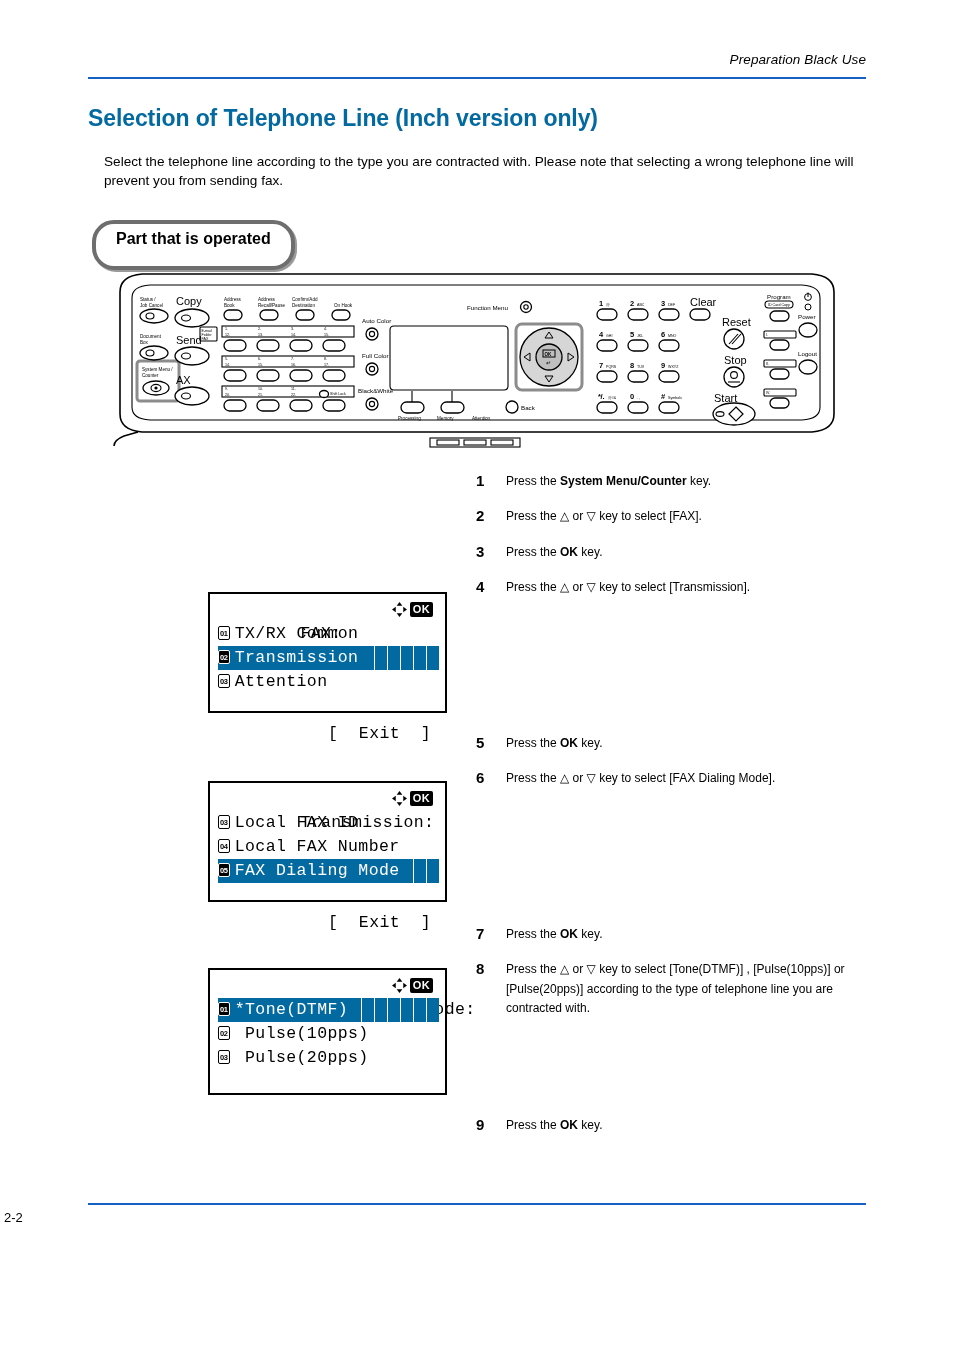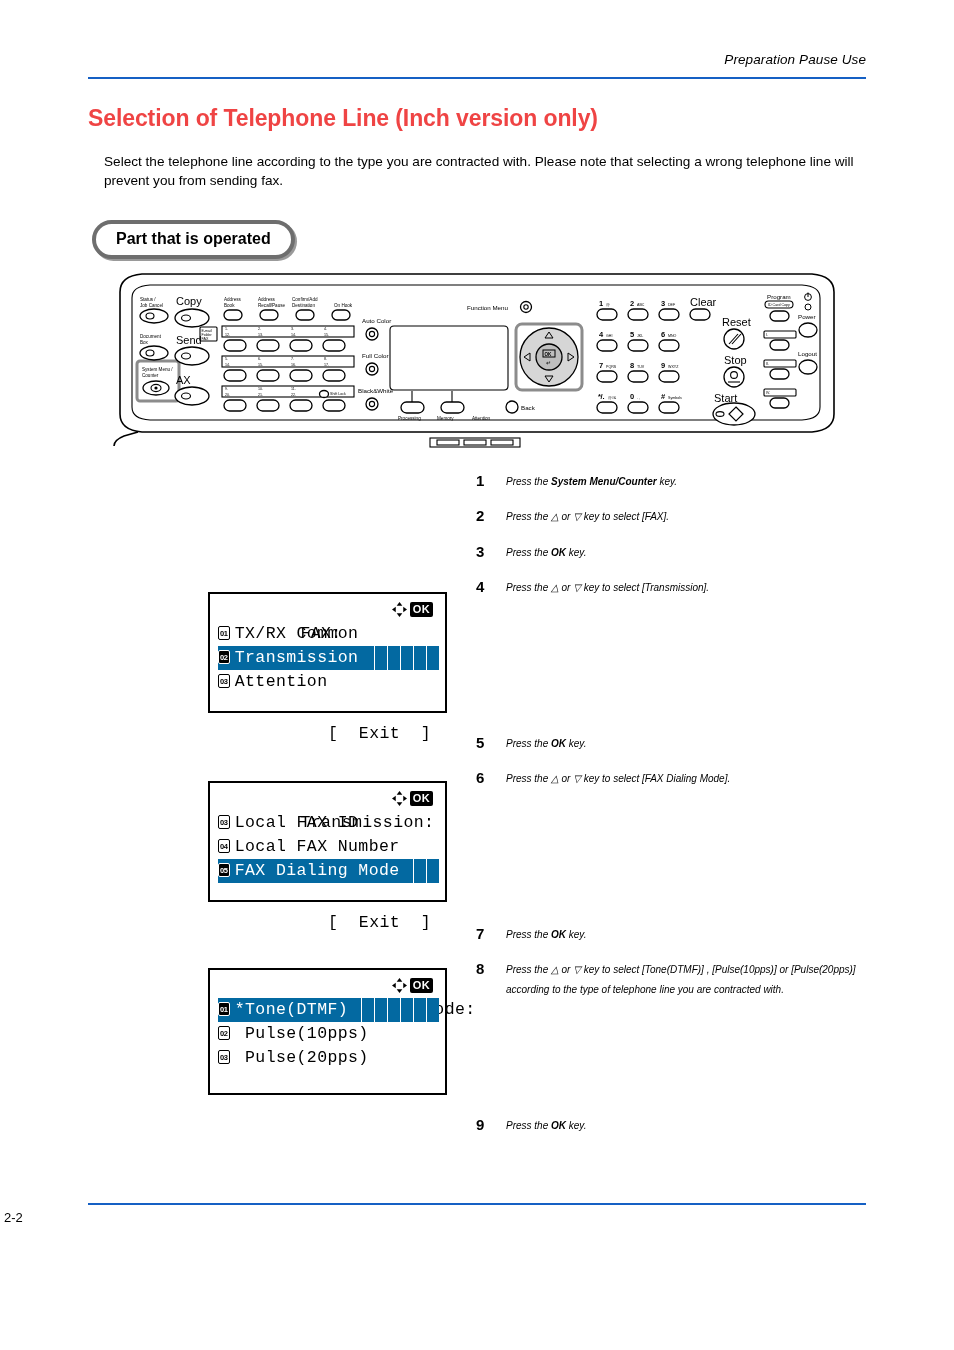--- a/index.html
+++ b/index.html
@@ -14,33 +14,33 @@
     position:absolute;right:88px;top:52px;
     font-size:13.5px;font-style:italic;font-weight:400;letter-spacing:.1px;
   }
   .hdr-rule{
     position:absolute;left:88px;top:77px;width:778px;height:2px;background:#1560c4;
   }
 
   
   .title{
     position:absolute;left:88px;top:105px;width:800px;
-    font-size:23px;font-weight:bold;color:#ef4444;letter-spacing:-.1px;
+    font-size:23px;font-weight:bold;color:#0369a1;letter-spacing:-.1px;
   }
 
   
   .intro{
     position:absolute;left:104px;top:152px;width:760px;
     font-size:13.6px;line-height:19px;
   }
 
   
   .callout{
     position:absolute;left:92px;top:220px;
-    padding:6px 20px 7px 20px;
+    padding:6px 20px 18px 20px;
     border:4px solid #6e6e6e;border-radius:22px;
     background:#fff;font-size:16px;font-weight:bold;
     box-shadow:2px 2px 0 0 #9a9a9a;
   }
 
   
   .panel-wrap{position:absolute;left:112px;top:264px;width:740px;height:190px;}
   .panel-wrap svg{display:block;}
 
   
@@ -77,33 +77,33 @@
     font-family:"Liberation Sans",sans-serif;line-height:12px;
   }
   .navdiamond{width:15px;height:15px;}
   .exitrow{text-align:right;padding-right:8px;font-size:16.5px;letter-spacing:.4px;margin-top:28px;}
 
   
   .step{position:absolute;display:flex;}
   .step-num{
     width:30px;font-size:15px;font-weight:bold;flex:none;
   }
-  .step-txt{font-size:10px;line-height:19.5px;font-style:italic;}
+  .step-txt{font-size:12px;line-height:19.5px;}
   .step-txt b{font-weight:bold;}
 
   
   .ftr-rule{position:absolute;left:88px;top:1203px;width:778px;height:2px;background:#1560c4;}
   .ftr-page{position:absolute;left:4px;right:0;top:1210px;text-align:left;font-size:13px;}
 </style>
 </head>
 <body>
 
 <div class="page">
 
-  <div class="hdr-text">Preparation Pause Use</div>
+  <div class="hdr-text">Preparation Black Use</div>
   <div class="hdr-rule"></div>
 
   <div class="title">Selection of Telephone Line (Inch version only)</div>
 
   <div class="intro">Select the telephone line according to the type you are contracted with. Please note that selecting a wrong telephone line will prevent you from sending fax.</div>
 
   <div class="callout">Part that is operated</div>
 
   <div class="panel-wrap">
     <svg width="740" height="190" viewBox="0 0 740 190" xmlns="http://www.w3.org/2000/svg">

